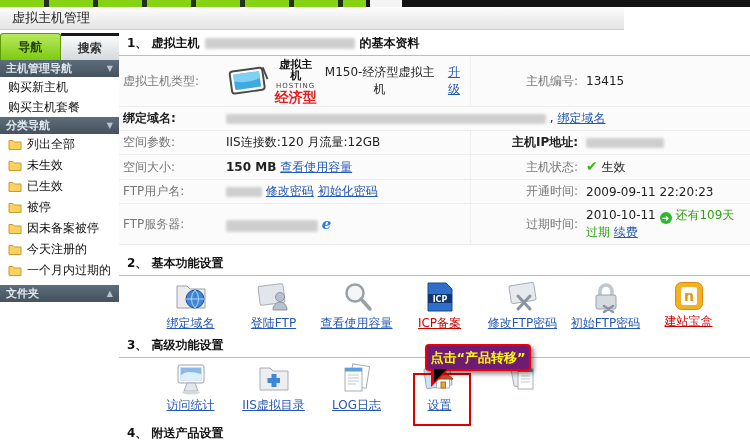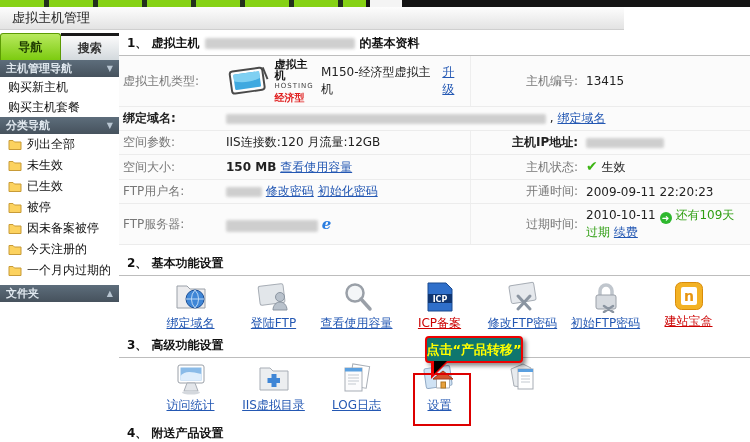--- a/index.html
+++ b/index.html
@@ -58,36 +58,36 @@
   a.lnk { color:#2458b3; text-decoration:underline; cursor:pointer; }
   a.lnk.red { color:#cc0000; }
   .green-txt { color:#2f9e12; }
   .check { color:#3db514; font-weight:bold; font-size:14px; }
   .goarrow { display:inline-block; width:12px; height:12px; border-radius:50%;
     background:#2eb82e; color:#fff; font-size:9px; line-height:12px; text-align:center;
     vertical-align:-2px; }
   .ie-e { color:#2a7de0; font-weight:bold; font-style:italic; font-size:15px;
     font-family:"DejaVu Serif","Liberation Serif",serif; }
 
-  .hostbox { display:flex; align-items:center; gap:4px; }
+  .hostbox { display:flex; align-items:center; gap:4px;text-align:center; }
   .hosticon-txt { display:flex; flex-direction:column; line-height:11px; }
   .hosticon-txt .t1 { font-weight:bold; color:#111; font-size:11px; }
   .hosticon-txt .t2 { font-size:7px; color:#444; letter-spacing:1px; }
-  .hosticon-txt .t3 { color:#e02020; font-size:10px; font-weight:bold; }
+  .hosticon-txt .t3 { color:#e02020; font-size:14px; font-weight:bold; }
 
   .feat-grid { display:flex; margin-left:30px; padding-top:5px; }
   .feat-cell { width:83px; display:flex; flex-direction:column; align-items:center;
     gap:2px; cursor:pointer; }
   .feat-cell .lab { font-size:12px; }
 
   
   .redbox { position:absolute; left:294px; top:343px; width:58px; height:53px;
     border:2px solid #dd0000; z-index:5; }
-  .callout { position:absolute; left:306px; top:306px; width:98px; height:27px;
-    background:#0f766e; border:2px solid #ee0000; border-radius:4px; z-index:6;
+  .callout { position:absolute; left:306px; top:314px; width:106px; height:27px;
+    background:#701a75; border:2px solid #ee0000; border-radius:4px; z-index:6;
     display:flex; align-items:center; justify-content:center;
     box-shadow:3px 3px 4px rgba(0,0,0,.45); }
   .callout .txt { color:#ffff00; font-weight:bold; font-size:13px; white-space:nowrap; }
   .callout .tail-red { position:absolute; left:4px; top:24px; width:0; height:0;
     border-top:17px solid #ee0000; border-right:17px solid transparent; }
   .callout .tail-black { position:absolute; left:7px; top:23px; width:0; height:0;
     border-top:13px solid #000; border-right:13px solid transparent; }
 </style>
 </head>
 <body>

